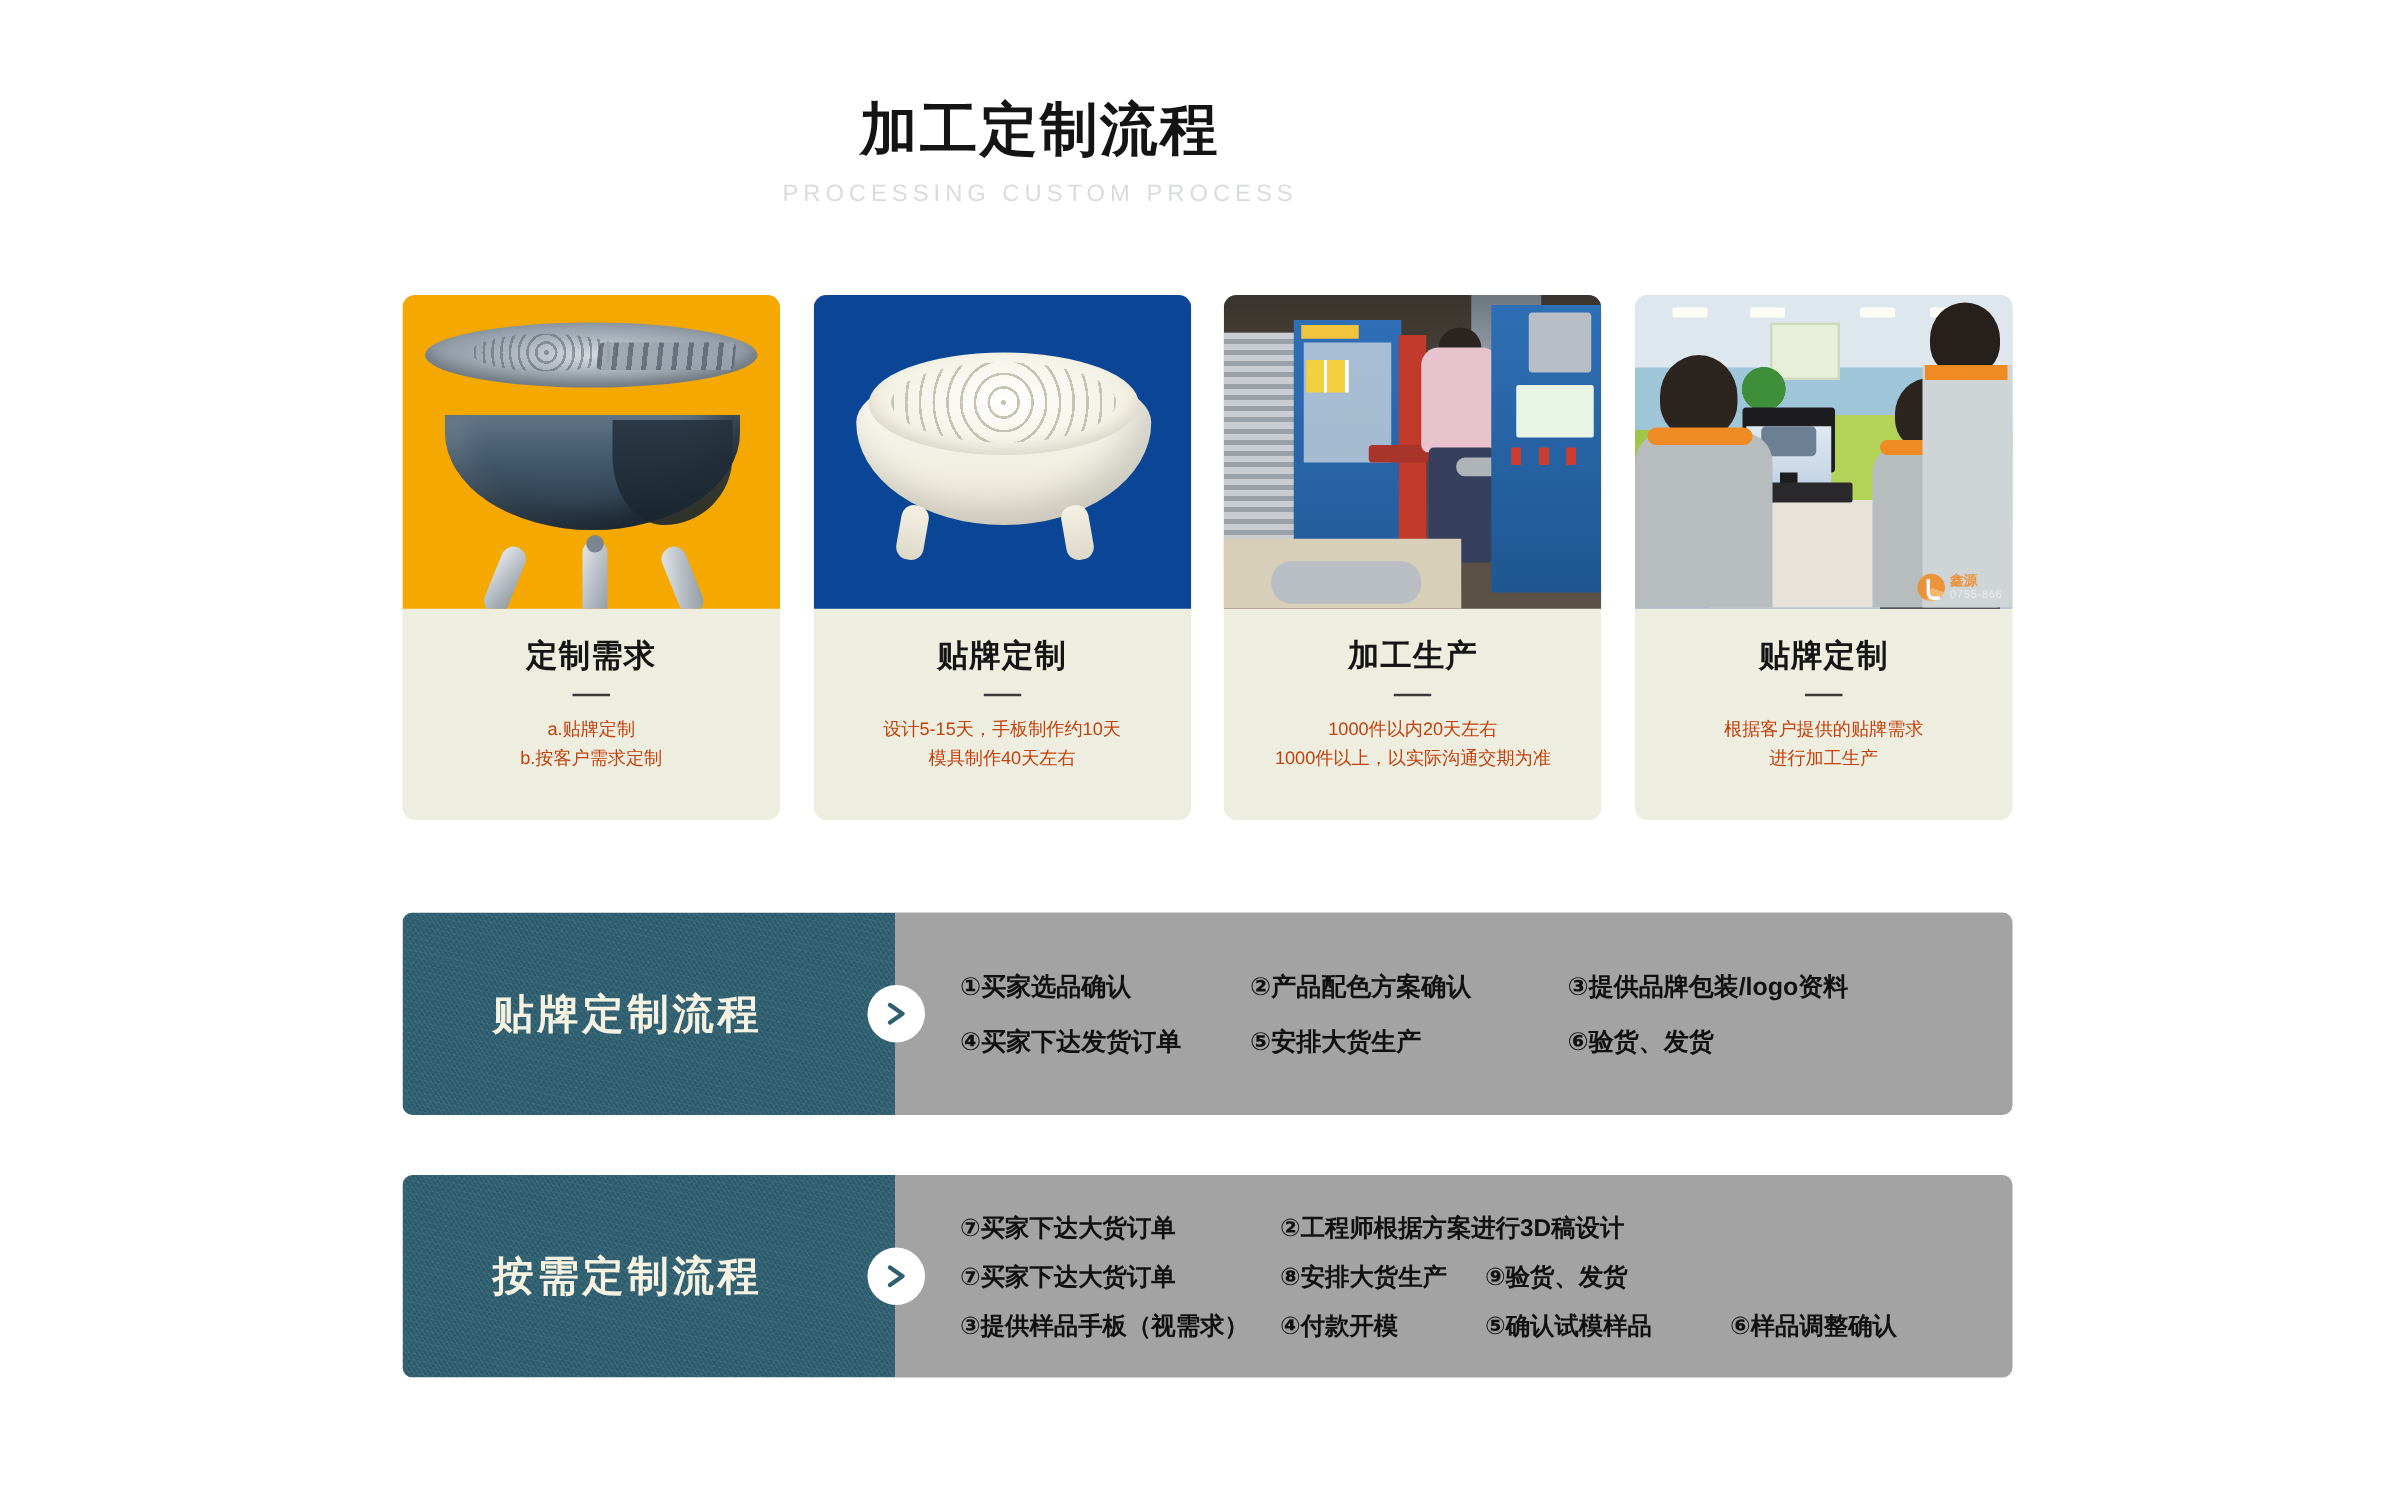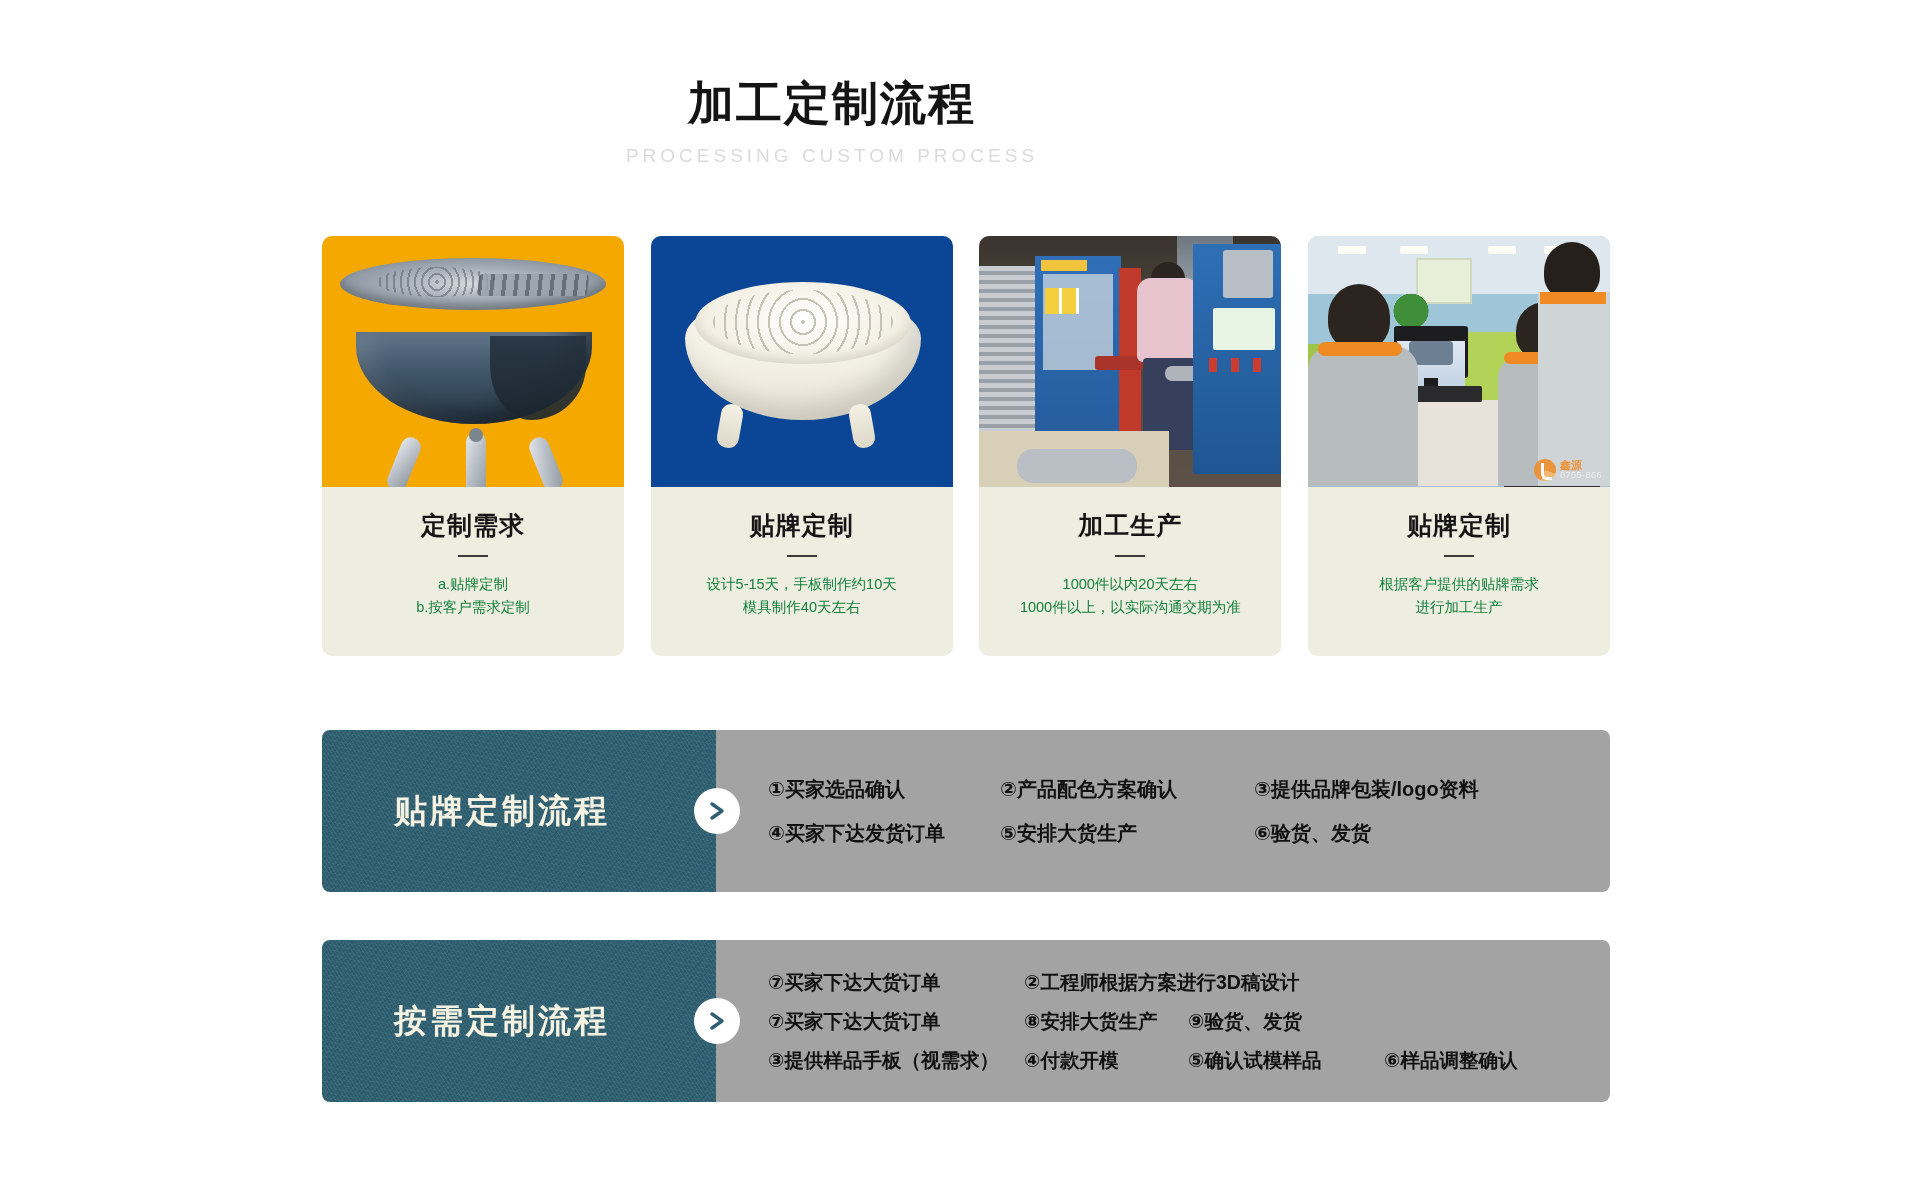--- a/index.html
+++ b/index.html
@@ -174,21 +174,21 @@
   }
   .wm-text{font-size:11px;color:#f08a22;font-weight:bold;line-height:1;}
   .wm-sub{font-size:9px;color:#f0f0f0;line-height:1;letter-spacing:.5px;}
 
   .card-body{
     flex:1;display:flex;flex-direction:column;align-items:center;
     padding-top:26px;box-sizing:border-box;
   }
   .card-title{font-size:25px;font-weight:bold;color:#151515;letter-spacing:1px;line-height:1;}
   .card-rule{width:30px;height:2px;background:#3a3a3a;margin:17px 0 16px;}
-  .card-desc{font-size:14.5px;color:#15803d;text-align:right;line-height:1.62;}
+  .card-desc{font-size:14.5px;color:#c2410c;text-align:right;line-height:1.62;}
 
   
   .banner{
     position:absolute;left:322px;width:1288px;display:flex;
   }
   .banner1{top:730px;height:162px;}
   .banner2{top:940px;height:162px;}
   .b-left{
     width:394px;position:relative;border-radius:8px 0 0 8px;
     background-color:#2e5f70;

